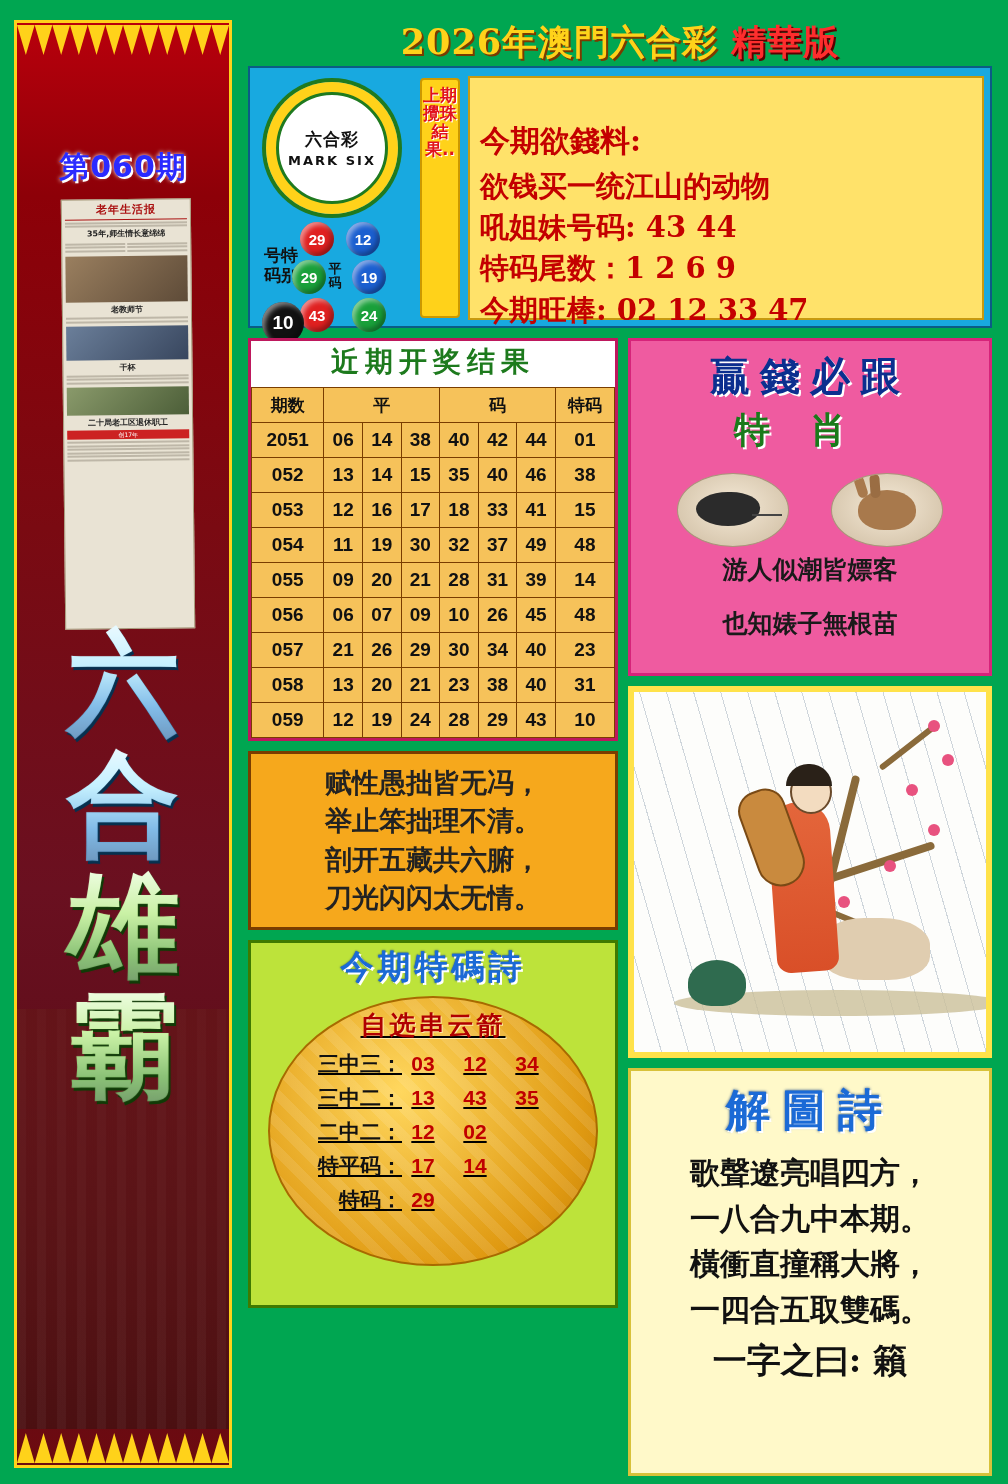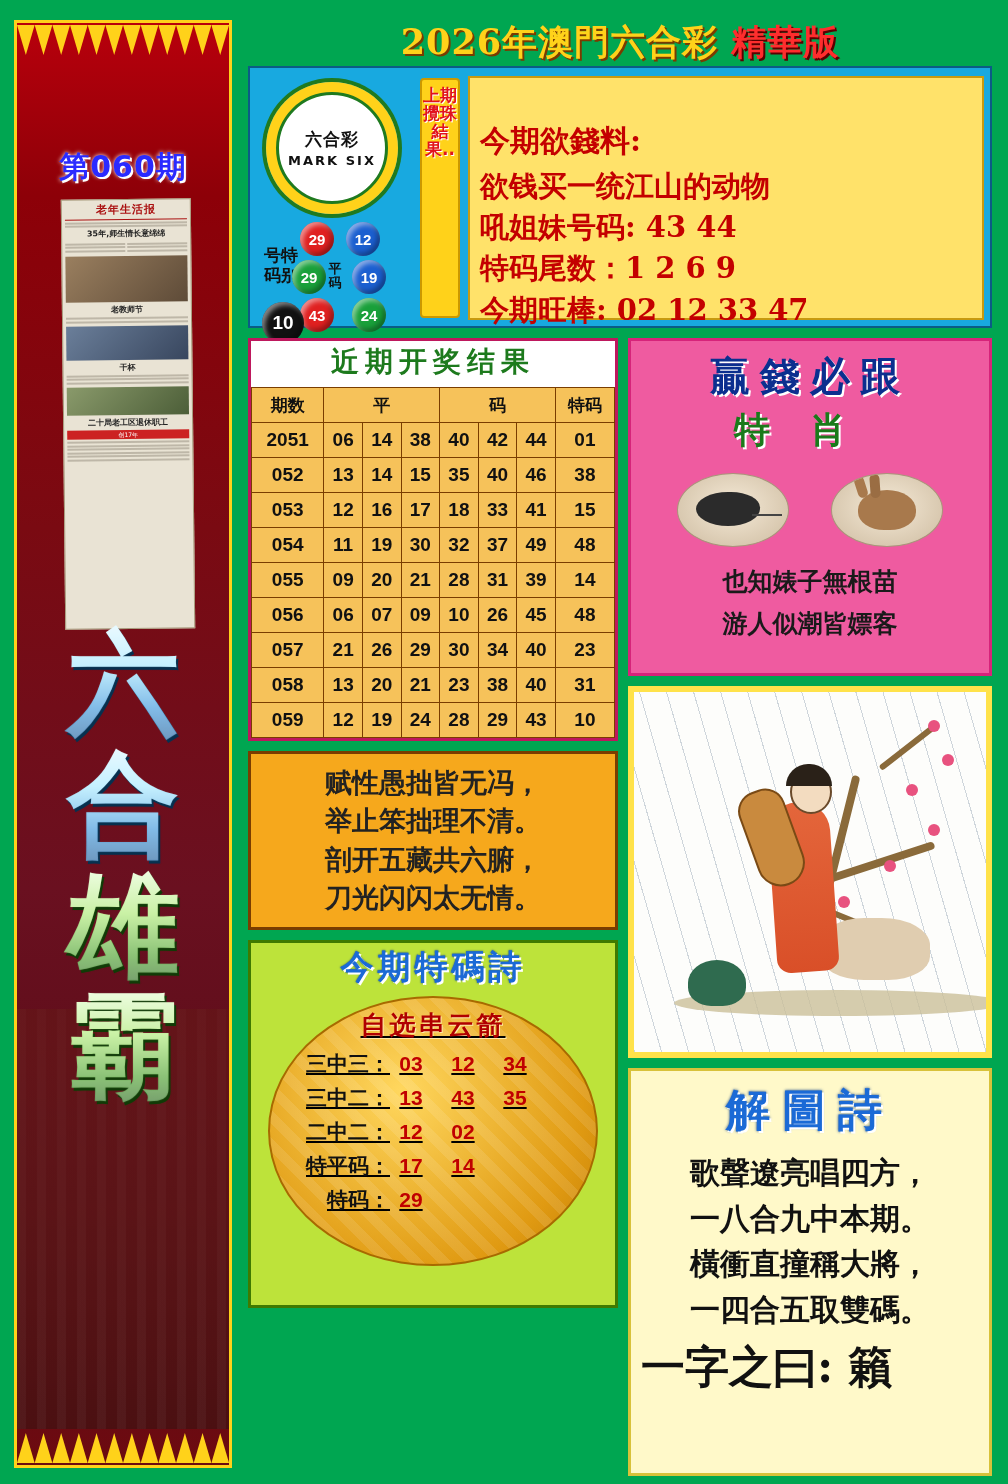--- a/index.html
+++ b/index.html
@@ -199,21 +199,21 @@
       repeating-linear-gradient(45deg,rgba(255,255,255,.10) 0 10px,transparent 10px 20px),
       radial-gradient(circle at 40% 35%,#ffd75e,#e09a12 70%,#c07c06 100%);
     border:2px solid #a86a00;
     padding-top:10px;box-sizing:border-box;text-decoration:underline;
   }
   .ell-title{
     text-align:center;font-size:26px;font-weight:bold;color:#b00000;
     font-family:"DejaVu Serif","Liberation Serif",serif;letter-spacing:3px;
     text-shadow:1px 1px 0 #ffe9a8;margin-bottom:4px;
   }
-  .ell-row{display:flex;align-items:center;height:34px;gap:0;}
+  .ell-row{display:flex;align-items:center;justify-content:center;height:34px;gap:0;}
   .ell-lbl{
     width:120px;text-align:right;font-size:21px;font-weight:bold;color:#111;
     font-family:"DejaVu Serif","Liberation Serif",serif;
     padding-right:6px;
   }
   .ell-nums{display:flex;gap:22px;width:176px;}
   .ell-num{
     width:30px;text-align:center;font-size:21px;font-weight:bold;color:#c00000;
     font-family:"Liberation Sans",sans-serif;
   }
@@ -304,21 +304,21 @@
     text-align:center;font-size:44px;font-weight:bold;
     font-family:"DejaVu Serif","Liberation Serif",serif;
     color:#1b6ad6;letter-spacing:12px;text-shadow:2px 2px 0 #fff,0 0 3px #0b3b80;
     margin:2px 0 10px;
   }
   .jiet-line{
     font-size:30px;font-weight:bold;color:#111;line-height:1.52;text-align:center;
     font-family:"DejaVu Serif","Liberation Serif",serif;
   }
   .jiet-last{
-    margin-top:6px;font-size:44px;font-weight:bold;color:#111;
+    margin-top:6px;font-size:34px;font-weight:bold;color:#111;text-align:center;
     font-family:"DejaVu Serif","Liberation Serif",serif;
   }
   .jiet-last .w{color:#111;}
 </style>
 </head>
 <body>
 
 <div class="page">
 
   <div class="left-banner">
@@ -614,22 +614,22 @@
           <div class="pink-t1">贏錢必跟</div>
           <div class="pink-t2">特肖</div>
           <div class="animals">
             <div class="animal">
                 <div class="rat"></div>
               </div>
             <div class="animal">
                 <div class="rabbit"></div>
               </div>
           </div>
+          <div class="pink-line" style="margin-top:4px;">游人似潮皆嫖客</div>
           <div class="pink-line">也知婊子無根苗</div>
-          <div class="pink-line" style="margin-top:4px;">游人似潮皆嫖客</div>
         </div>
 
         <div class="picbox">
           <div class="pic-sky"></div>
           <div class="rain"></div>
           <div class="branch">
             <div class="bstem" style="left:10px;top:150px;width:150px;height:8px;transform:rotate(-18deg);"></div>
             <div class="bstem" style="left:60px;top:60px;width:8px;height:120px;transform:rotate(14deg);"></div>
             <div class="bstem" style="left:95px;top:30px;width:70px;height:6px;transform:rotate(-38deg);"></div>
             <div class="bstem" style="left:20px;top:200px;width:90px;height:6px;transform:rotate(22deg);"></div>

